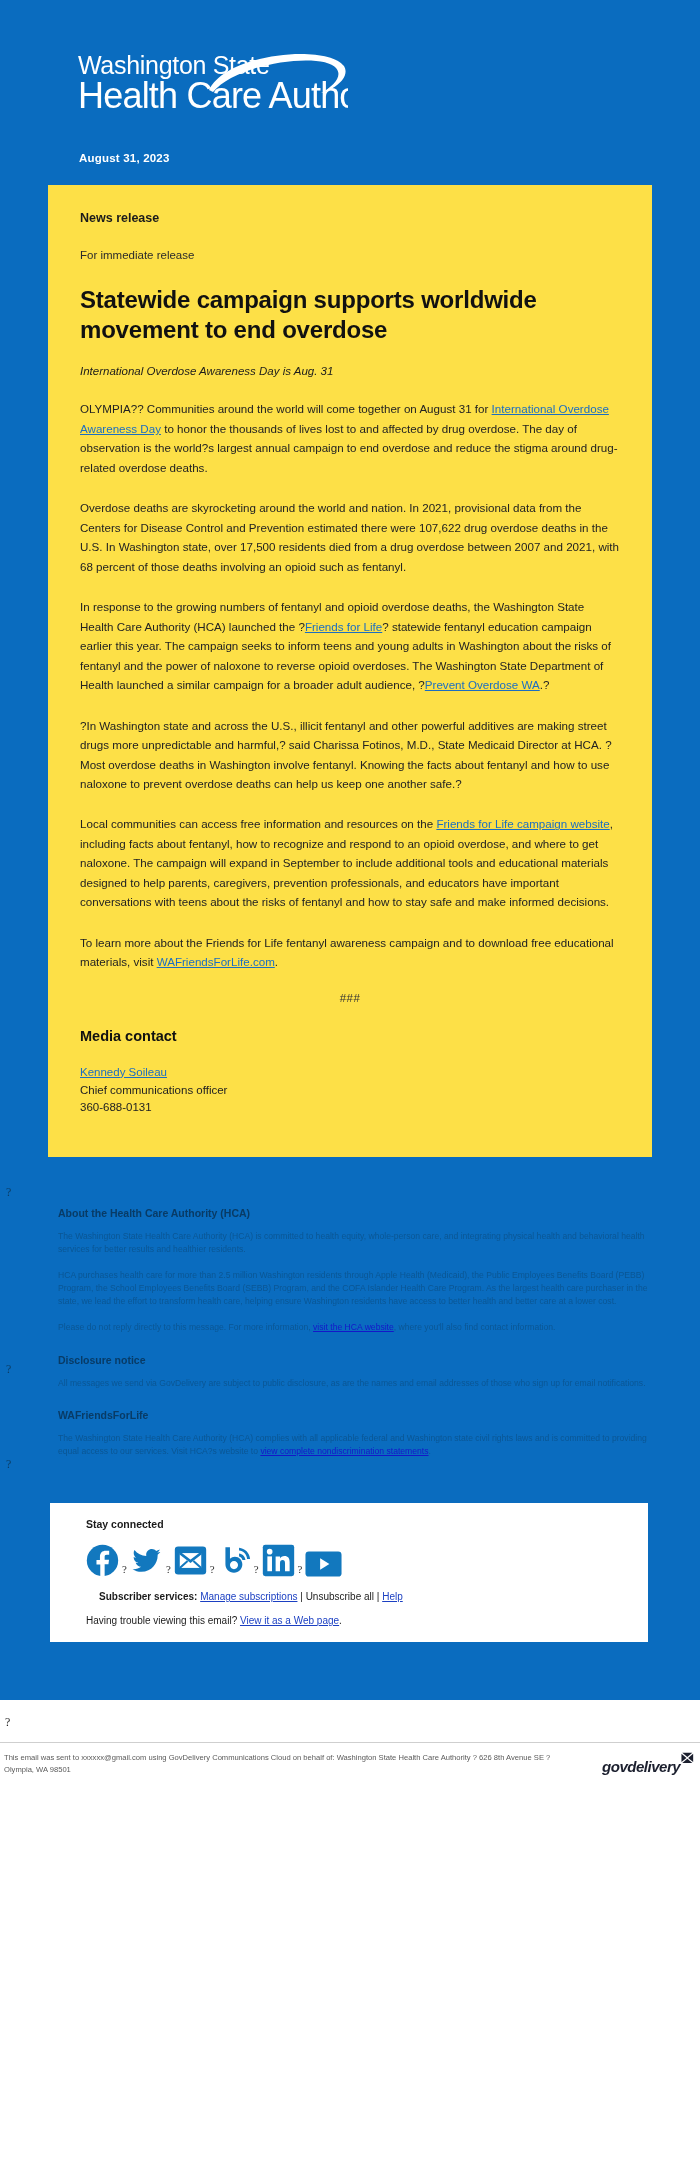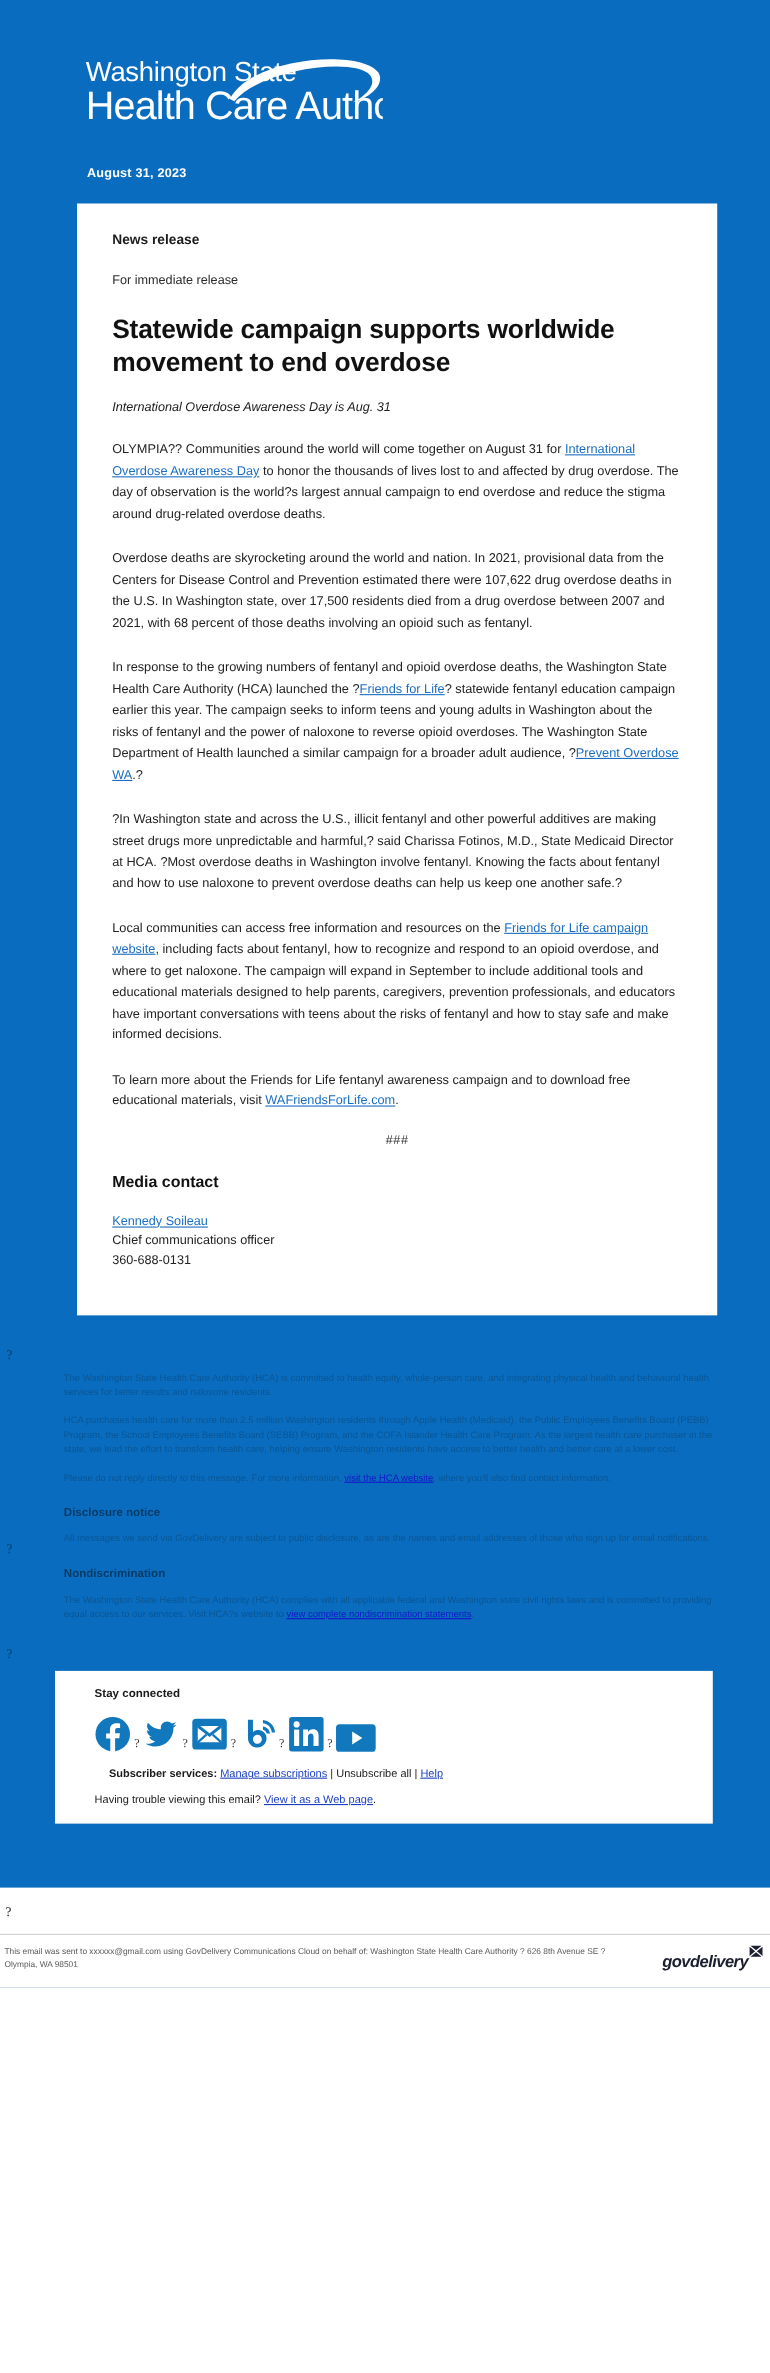--- a/index.html
+++ b/index.html
@@ -37,24 +37,23 @@
     font-weight: bold;
     letter-spacing: 0.2px;
   }
 
   
   .card-rail {
     padding-left: 48px;
     padding-right: 48px;
   }
   .article-card {
-    background: #ffffff;
+    background: #fde047;
     padding: 26px 32px 40px 32px;
     box-sizing: border-box;
-    margin-left: 22px;
   }
   .kicker {
     font-size: 12.5px;
     font-weight: bold;
     color: #1b1b1b;
     margin: 0 0 24px 0;
   }
   .immediate {
     font-size: 11.5px;
     color: #2b2b2b;
@@ -261,30 +260,31 @@
         <span>Chief communications officer</span><br>
         <span>360-688-0131</span>
       </div>
     </div>
   </div>
 
   <div class="blue-zone">
     <div class="broken-img" style="top:28px;">?</div>
 
     <div class="about-block">
-      <p class="about-p">The Washington State Health Care Authority (HCA) is committed to health equity, whole-person care, and integrating physical health and behavioral health services for better results and naloxone residents.</p>
+      <h3 class="about-h">About the Health Care Authority (HCA)</h3>
+      <p class="about-p">The Washington State Health Care Authority (HCA) is committed to health equity, whole-person care, and integrating physical health and behavioral health services for better results and healthier residents.</p>
       <p class="about-p">HCA purchases health care for more than 2.5 million Washington residents through Apple Health (Medicaid), the Public Employees Benefits Board (PEBB) Program, the School Employees Benefits Board (SEBB) Program, and the COFA Islander Health Care Program. As the largest health care purchaser in the state, we lead the effort to transform health care, helping ensure Washington residents have access to better health and better care at a lower cost.</p>
       <p class="about-p"><span>Please do not reply directly to this message. For more information, </span><a href="#">visit the HCA website</a><span>, where you'll also find contact information.</span></p>
 
       <div class="section-gap"></div>
       <h3 class="about-h">Disclosure notice</h3>
       <p class="about-p">All messages we send via GovDelivery are subject to public disclosure, as are the names and email addresses of those who sign up for email notifications.</p>
 
       <div class="section-gap"></div>
-      <h3 class="about-h">Nondiscrimination</h3>
+      <h3 class="about-h">WAFriendsForLife</h3>
       <p class="about-p"><span>The Washington State Health Care Authority (HCA) complies with all applicable federal and Washington state civil rights laws and is committed to providing equal access to our services. Visit HCA?s website to </span><a href="#">view complete nondiscrimination statements</a><span>.</span></p>
     </div>
 
     <div class="connect-rail">
       <div class="broken-img" style="top:205px;">?</div>
       <div class="connect-card">
         <div class="connect-title">Stay connected</div>
 
         <div class="social-row">
           <a class="social-ico" href="#">

